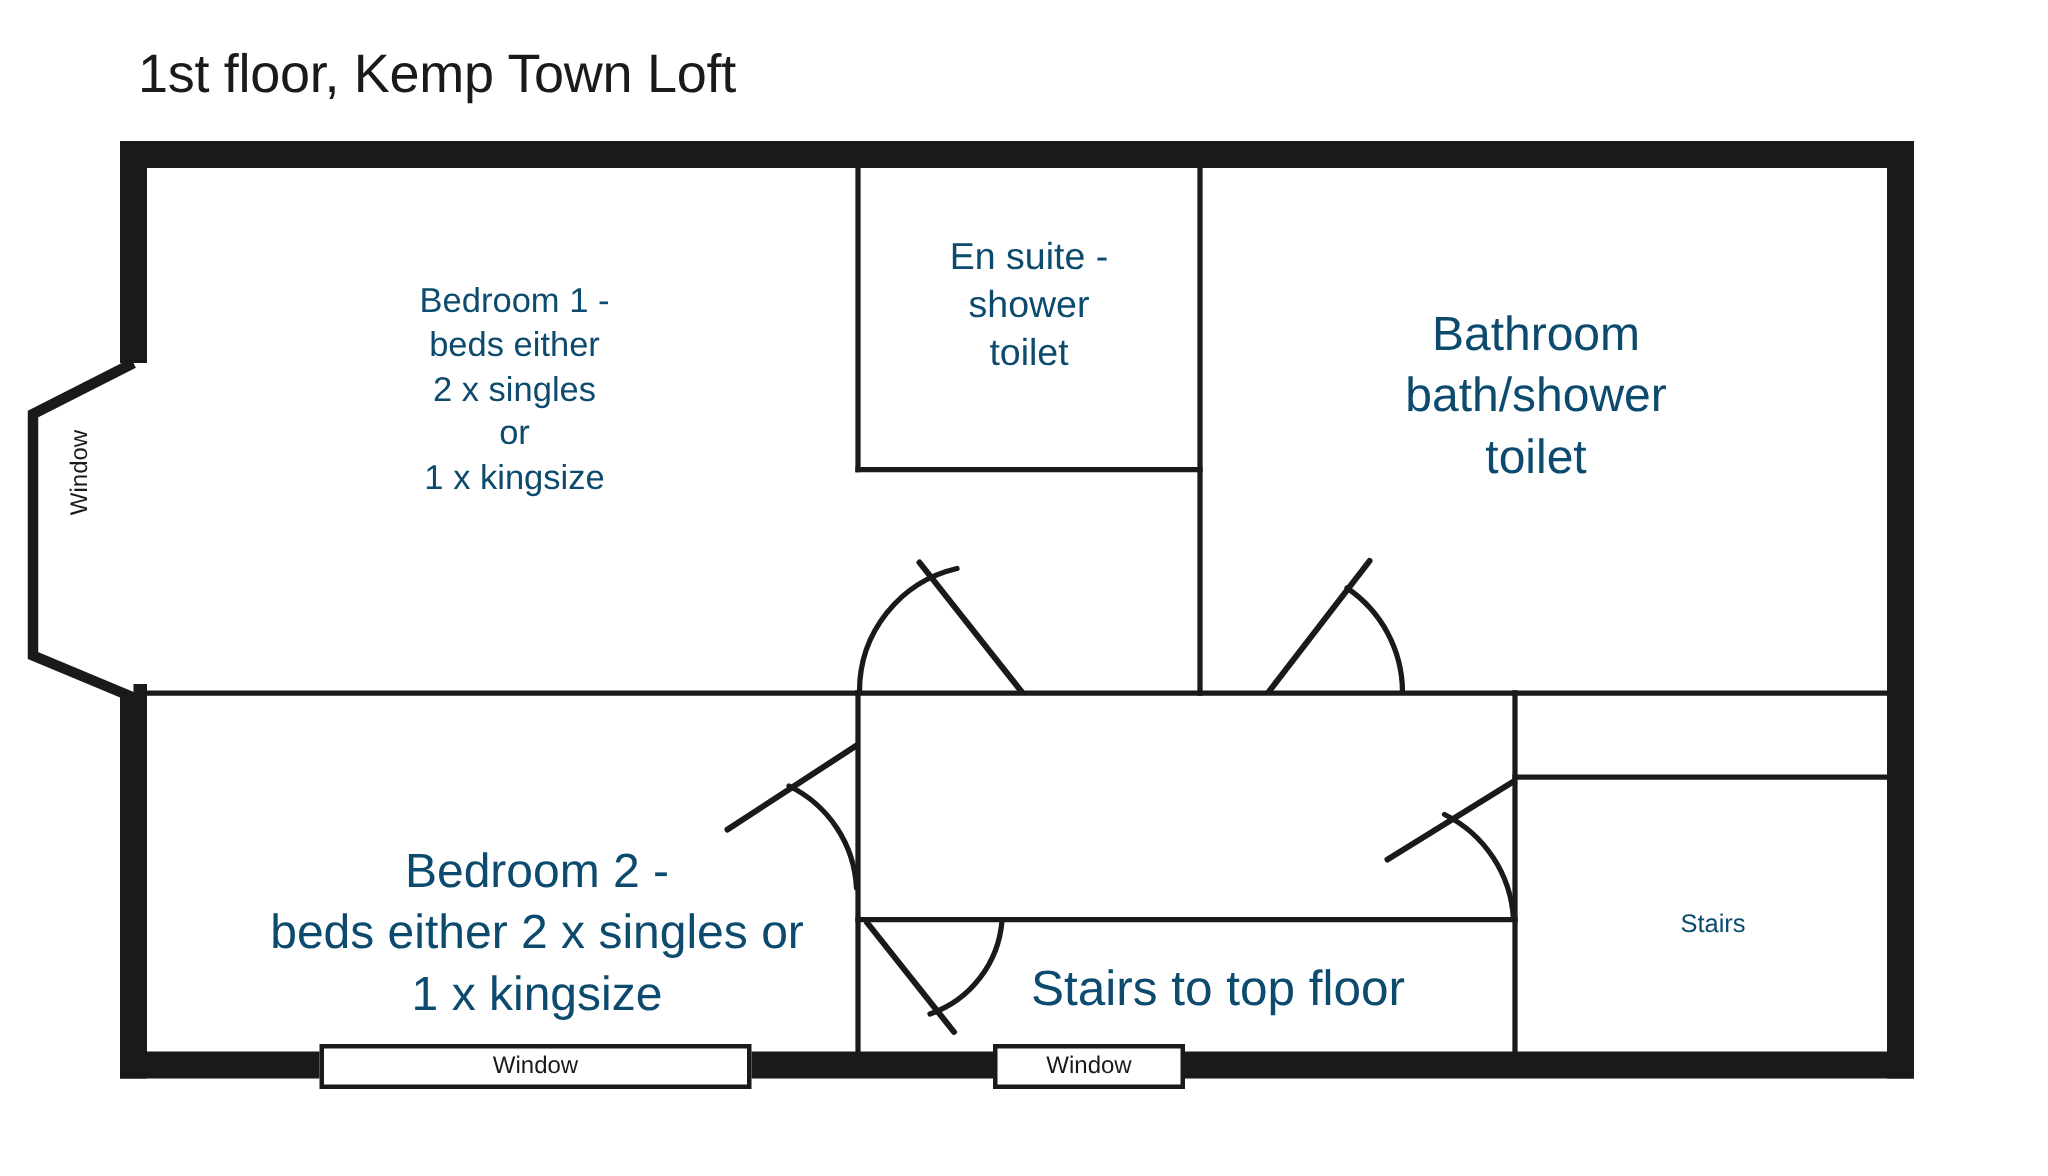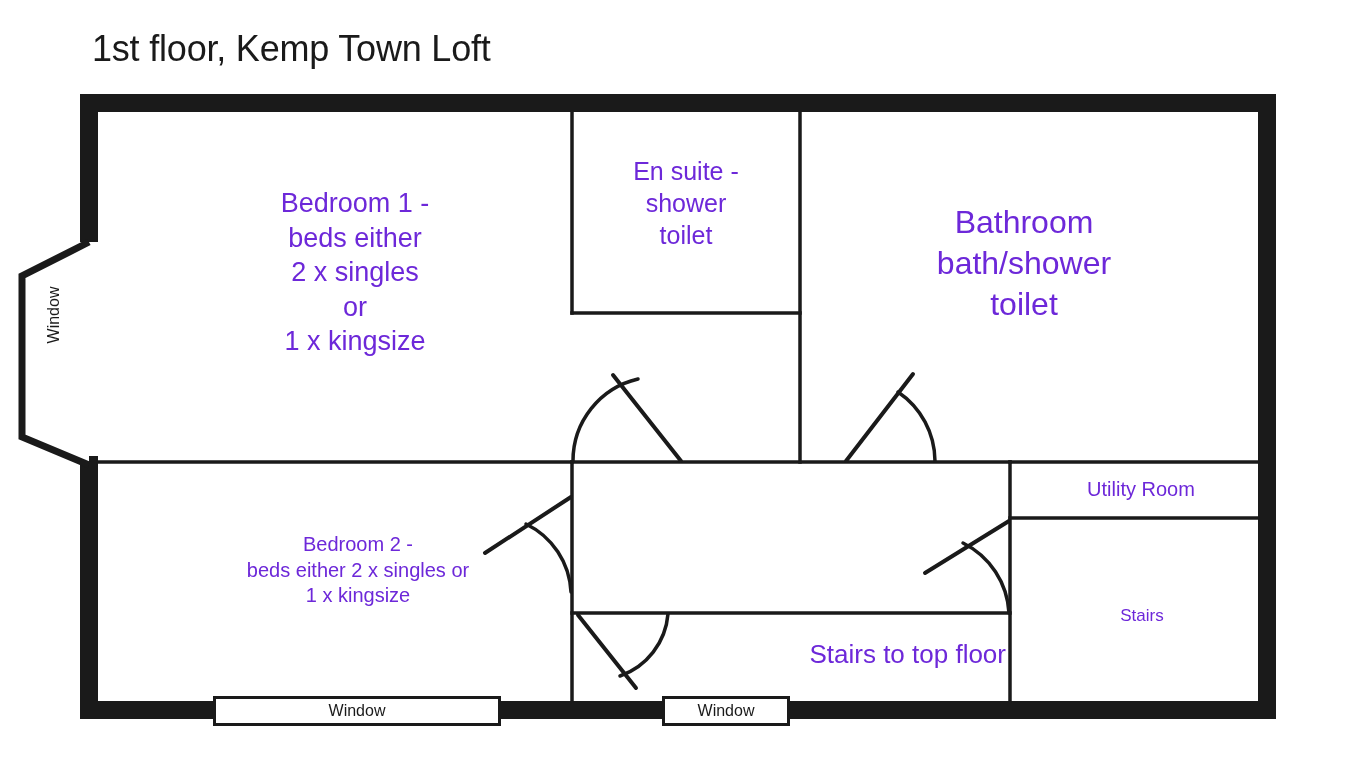--- a/index.html
+++ b/index.html
@@ -34,67 +34,66 @@
     position: absolute;
     left: 0;
     top: 0;
     width: 1365px;
     height: 784px;
   }
 
   .room-label {
     position: absolute;
     text-align: center;
-    color: #6d28d9;
+    color: #0c4a6e;
     line-height: 1.28;
     white-space: pre-line;
     pointer-events: none;
   }
 
   #label-bedroom1 {
-    left: 190px;
+    left: 178px;
     top: 186px;
     width: 330px;
-    font-size: 27px;
+    font-size: 23px;
   }
 
   #label-ensuite {
     left: 575px;
     top: 155px;
     width: 222px;
     font-size: 25px;
   }
 
   #label-bathroom {
     left: 900px;
     top: 202px;
     width: 248px;
     font-size: 32px;
   }
 
   #label-bedroom2 {
     left: 120px;
-    top: 532px;
+    top: 560px;
     width: 476px;
-    font-size: 20px;
+    font-size: 32px;
   }
 
   #label-hall {
     left: 735px;
     top: 529px;
     width: 190px;
     font-size: 26px;
   }
 
   #label-stairs-top {
-    left: 686px;
+    left: 652px;
     top: 638px;
     width: 320px;
-    font-size: 26px;
-    text-align: right;
+    font-size: 33px;
   }
 
   #label-utility {
     left: 1020px;
     top: 477px;
     width: 242px;
     font-size: 20px;
   }
 
   #label-stairs {
@@ -238,21 +237,20 @@
 bath/shower
 toilet</div>
 
   <div class="room-label" id="label-bedroom2">Bedroom 2 -
 beds either 2 x singles or
 1 x kingsize</div>
 
 
   <div class="room-label" id="label-stairs-top">Stairs to top floor</div>
 
-  <div class="room-label" id="label-utility">Utility Room</div>
 
   <div class="room-label" id="label-stairs">Stairs</div>
 
   <div class="window-box" id="window-bedroom2">Window</div>
 
   <div class="window-box" id="window-hall">Window</div>
 
   <div id="window-bay-label">Window</div>
 
 </div>

